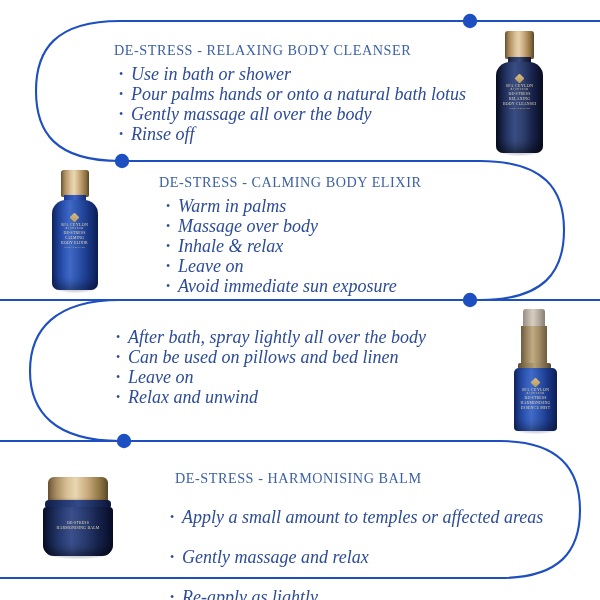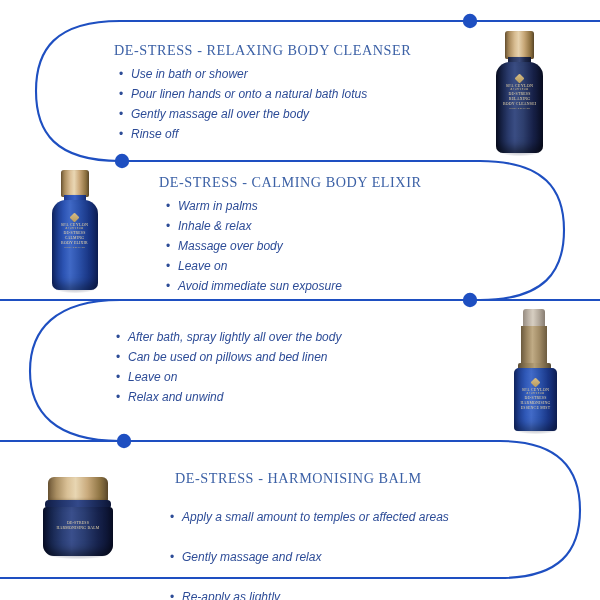--- a/index.html
+++ b/index.html
@@ -40,23 +40,23 @@
     color: #3c61a6;
     white-space: nowrap;
     font-weight: 400;
   }
   .bullets {
     margin: 5px 0 0 0;
     padding: 0;
     list-style: none;
   }
   .bullets li {
-    font-family: Liberation Sans, sans-serif;
+    font-family: Liberation Serif, serif;
     font-style: italic;
-    font-size: 12px;
+    font-size: 18px;
     line-height: 20px;
     color: #2d4c97;
     white-space: nowrap;
     position: relative;
     padding-left: 11px;
   }
   .bullets li:before {
     content: "\2022";
     position: absolute;
     left: 0;
@@ -269,21 +269,21 @@
       <circle cx="122" cy="161" r="7.2"></circle>
       <circle cx="470" cy="300" r="7.2"></circle>
       <circle cx="124" cy="441" r="7.2"></circle>
     </g>
   </svg>
 
   <div class="block" id="block-1">
     <div class="block-title">DE-STRESS - RELAXING BODY CLEANSER</div>
     <ul class="bullets">
       <li>Use in bath or shower</li>
-      <li>Pour linen hands or onto a natural bath lotus</li>
+      <li>Pour palms hands or onto a natural bath lotus</li>
       <li>Gently massage all over the body</li>
       <li>Rinse off</li>
     </ul>
   </div>
 
   <div class="product" id="prod-1">
     <div class="prod-shadow"></div>
     <div class="cap"></div>
     <div class="neck"></div>
     <div class="body"></div>
@@ -295,22 +295,22 @@
       <span class="lbl-prod">RELAXING</span>
       <span class="lbl-prod">BODY CLEANSER</span>
       <span class="lbl-vol">100ml / 3.38 FL OZ</span>
     </div>
   </div>
 
   <div class="block" id="block-2">
     <div class="block-title">DE-STRESS - CALMING BODY ELIXIR</div>
     <ul class="bullets">
       <li>Warm in palms</li>
+      <li>Massage over body</li>
       <li>Inhale &amp; relax</li>
-      <li>Massage over body</li>
       <li>Leave on</li>
       <li>Avoid immediate sun exposure</li>
     </ul>
   </div>
 
   <div class="product" id="prod-2">
     <div class="prod-shadow"></div>
     <div class="cap"></div>
     <div class="neck"></div>
     <div class="body"></div>

